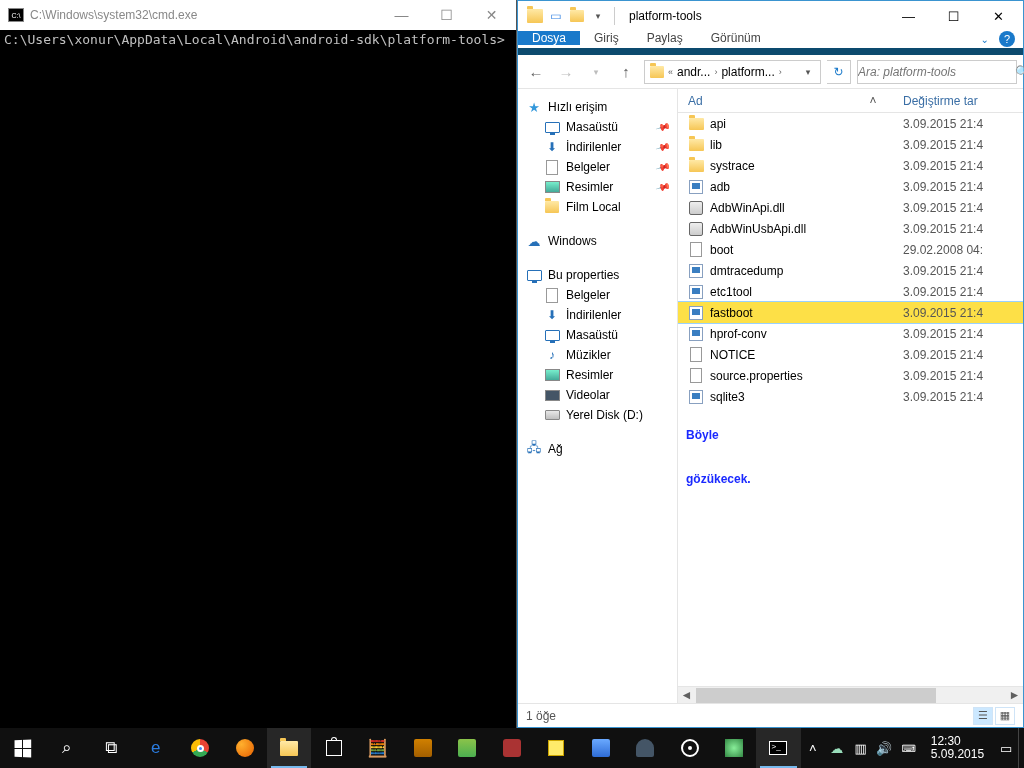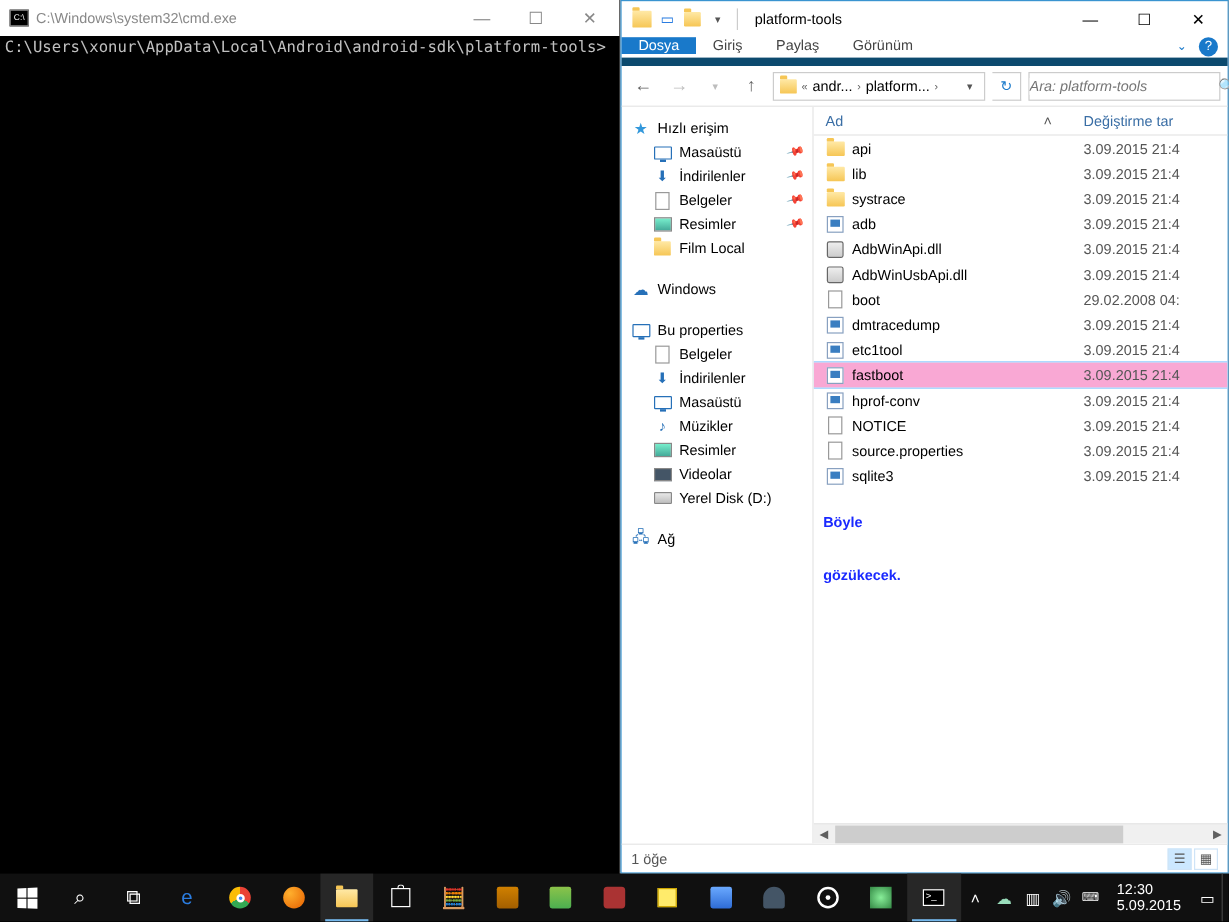--- a/index.html
+++ b/index.html
@@ -45,21 +45,21 @@
 .nav-item .pin{position:absolute;right:8px;color:#8a8a8a;font-size:10px;transform:rotate(30deg)}
 .ni-ico{width:16px;height:16px;display:flex;align-items:center;justify-content:center;font-size:13px}
 .star{color:#3398db}
 .file-pane{flex:1;display:flex;flex-direction:column;overflow:hidden;position:relative}
 .col-head{height:24px;display:flex;align-items:center;padding:0 10px;border-bottom:1px solid #e5e5e5;color:#3a6ea5}
 .col-name{flex:1}
 .col-sort{width:60px;text-align:center;color:#555}
 .col-date{width:110px}
 .file-list{flex:1;overflow:hidden;position:relative}
 .frow{height:21px;display:flex;align-items:center;padding:0 10px}
-.frow.sel{background:#f9a8d4;outline:1px solid #99d1ff}
+.frow.sel{background:#fde047;outline:1px solid #99d1ff}
 .fico{width:16px;height:16px;margin-right:6px;display:flex;align-items:center;justify-content:center}
 .fname{flex:1;white-space:nowrap;overflow:hidden}
 .fdate{width:110px;color:#555;white-space:nowrap;overflow:hidden}
 .annot{position:absolute;left:8px;top:300px;font-family:"Comic Sans MS",cursive;font-size:34px;color:#1a29ff;line-height:44px;font-weight:bold;pointer-events:none}
 .hscroll{height:17px;background:#f0f0f0;display:flex;align-items:center;border-top:1px solid #e5e5e5}
 .hscroll .thumb{height:15px;width:240px;background:#cdcdcd;margin-left:1px}
 .hscroll .arr{width:17px;text-align:center;color:#606060}
 .status{height:24px;border-top:1px solid #e5e5e5;display:flex;align-items:center;padding:0 8px;color:#555}
 .status .views{margin-left:auto;display:flex;gap:2px}
 .vbtn{width:20px;height:18px;border:1px solid #cfe4f7;display:flex;align-items:center;justify-content:center;font-size:11px}

